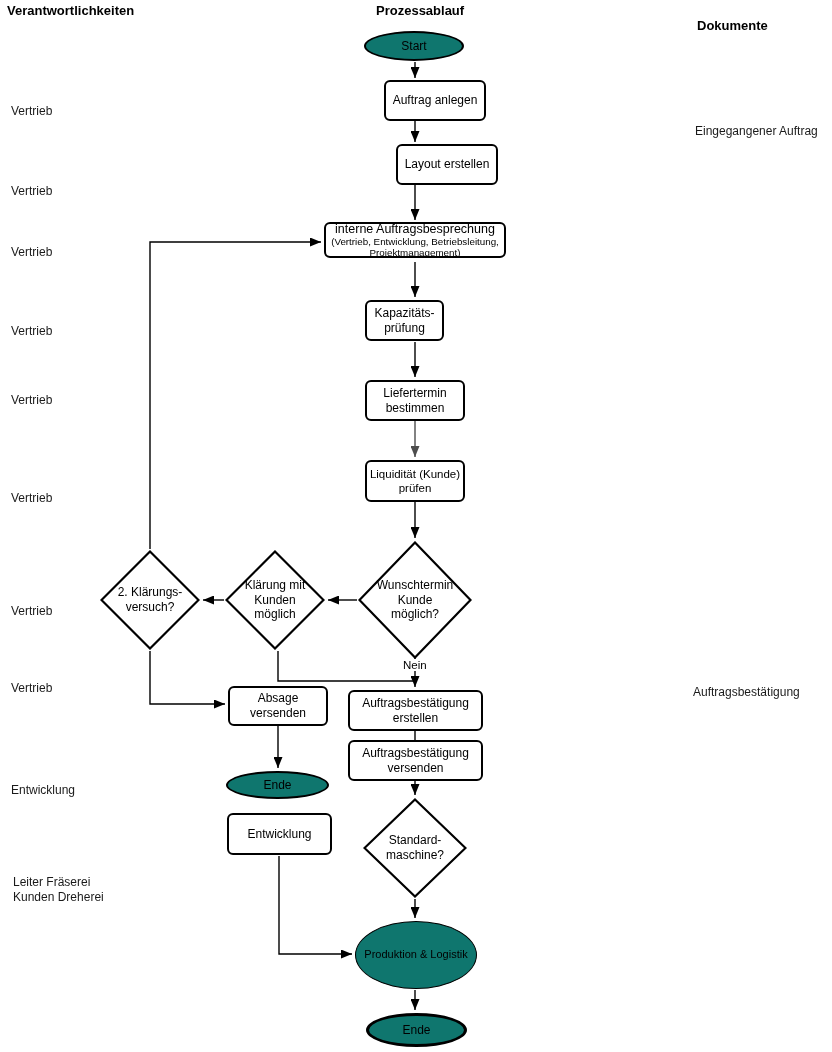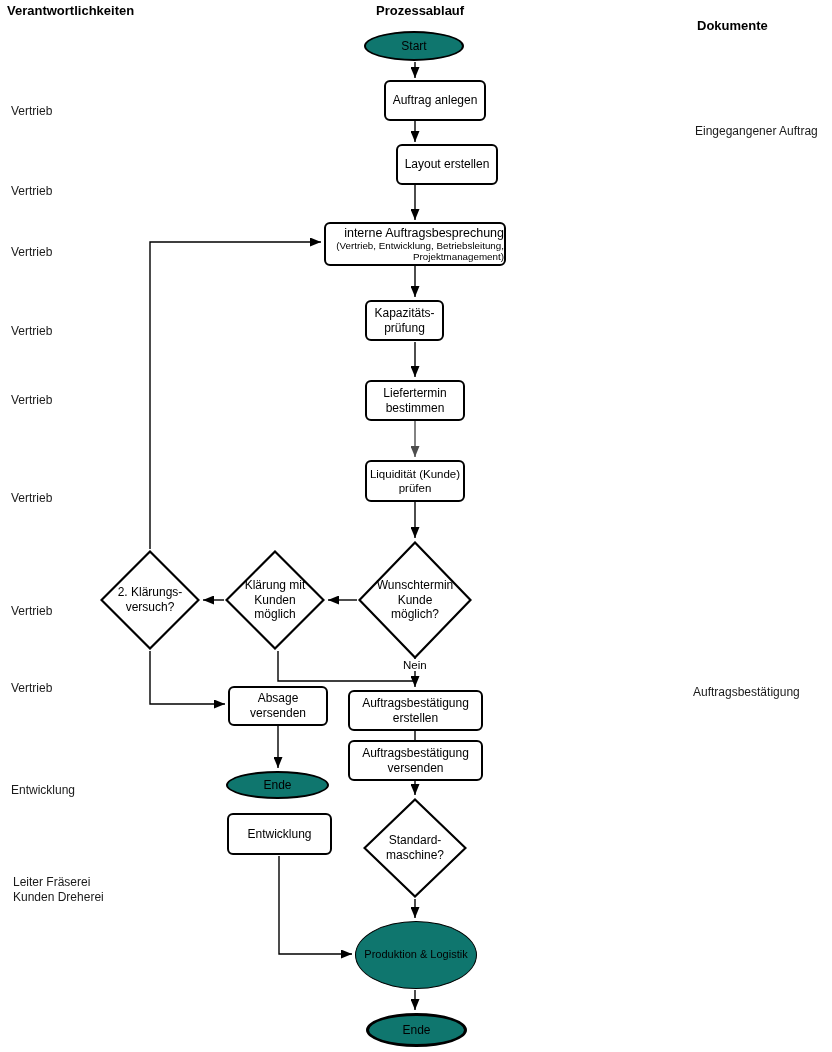--- a/index.html
+++ b/index.html
@@ -84,21 +84,21 @@
   </div>
 
   <div class="node rectnode" style="left:384px;top:80px;width:102px;height:41px;">
     <span class="txt">Auftrag anlegen</span>
   </div>
 
   <div class="node rectnode" style="left:364px;top:144px;width:102px;height:41px;margin-left:32px;">
     <span class="txt">Layout erstellen</span>
   </div>
 
-  <div class="node rectnode interne" style="left:324px;top:222px;width:182px;height:44px;align-items:flex-end;">
+  <div class="node rectnode interne" style="left:324px;top:222px;width:182px;height:36px;">
     <span class="l1">interne Auftragsbesprechung</span>
     <span class="l2">(Vertrieb, Entwicklung, Betriebsleitung,</span>
     <span class="l3">Projektmanagement)</span>
   </div>
 
   <div class="node rectnode" style="left:365px;top:300px;width:79px;height:41px;">
     <span class="txt">Kapazitäts-
 prüfung</span>
   </div>
 

